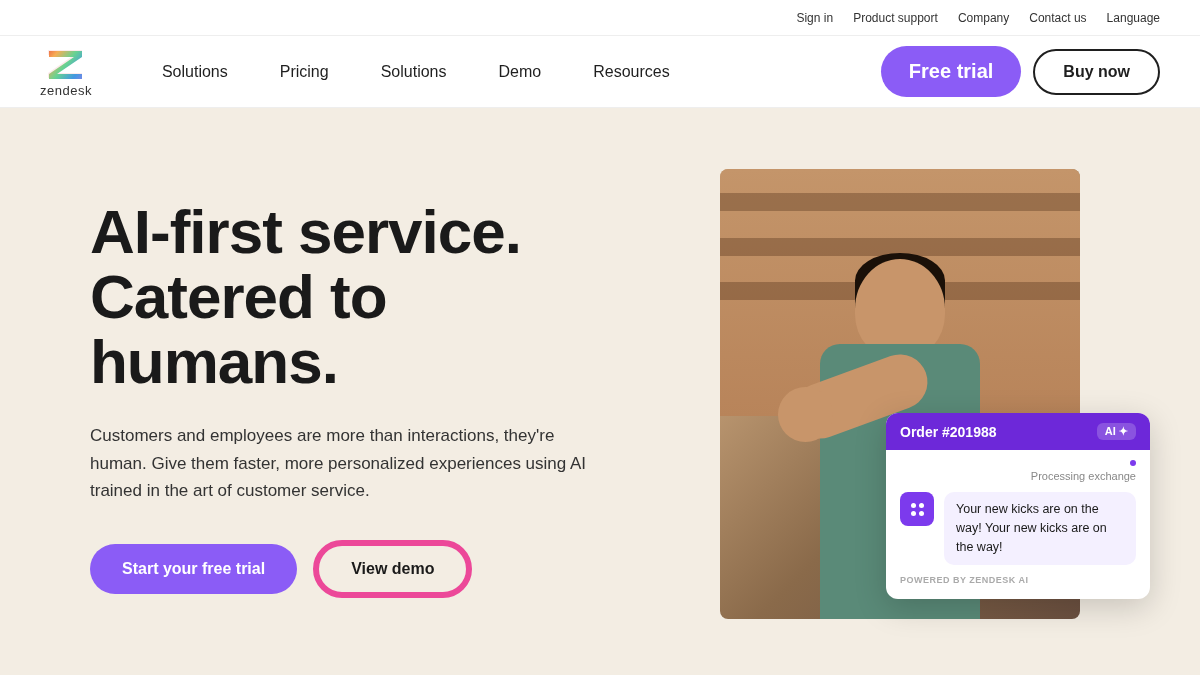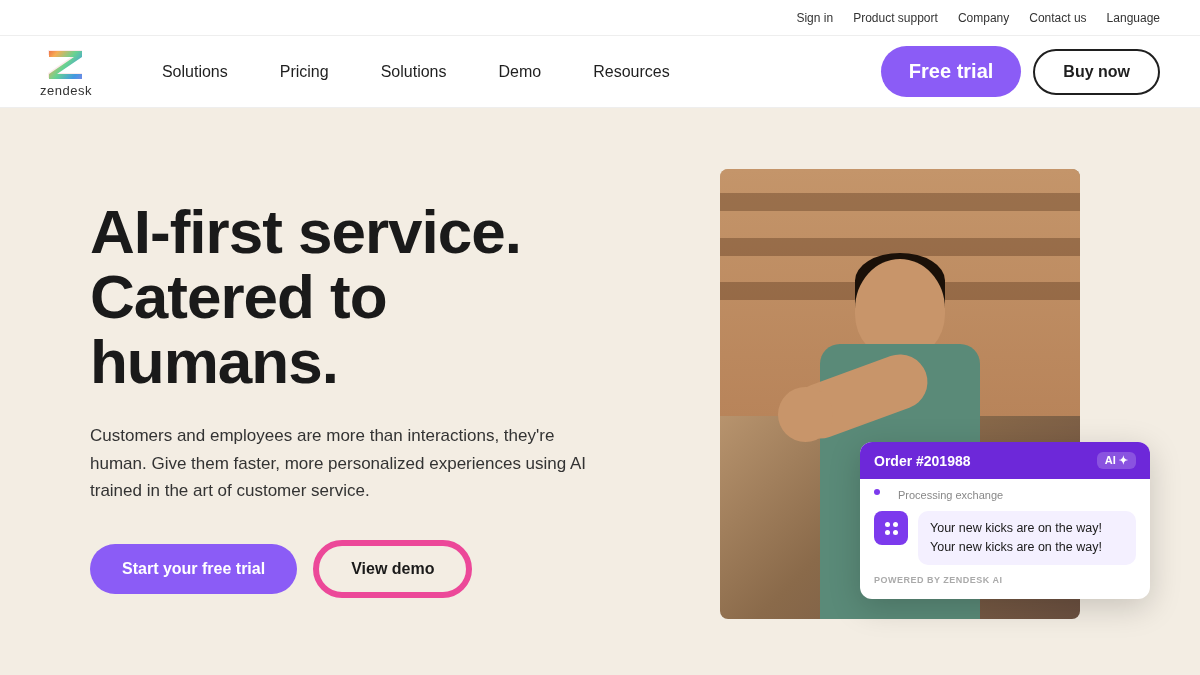--- a/index.html
+++ b/index.html
@@ -243,21 +243,21 @@
       height: 55px;
       background: #c8956a;
       border-radius: 50%;
     }
 
     
     .chat-card {
       position: absolute;
       bottom: 30px;
       right: -30px;
-      width: 290px;
+      width: 264px;
       background: #fff;
       border-radius: 12px;
       overflow: hidden;
       box-shadow: 0 8px 32px rgba(0,0,0,0.18);
     }
     .chat-card-header {
       background: #6d28d9;
       color: #fff;
       padding: 10px 14px;
       display: flex;
@@ -279,22 +279,23 @@
       gap: 4px;
     }
     .chat-card-body {
       padding: 10px 14px 14px;
     }
     .chat-processing {
       font-size: 11px;
       color: #888;
       margin-bottom: 10px;
       display: flex;
-      align-items: flex-start;
-      gap: 18px;
+      align-items: flex-end;
+      gap: 4px;
+      flex-direction: column;
     }
     .processing-dot {
       width: 6px;
       height: 6px;
       background: #7c3aed;
       border-radius: 50%;
       display: inline-block;
     }
     .chat-message-row {
       display: flex;

